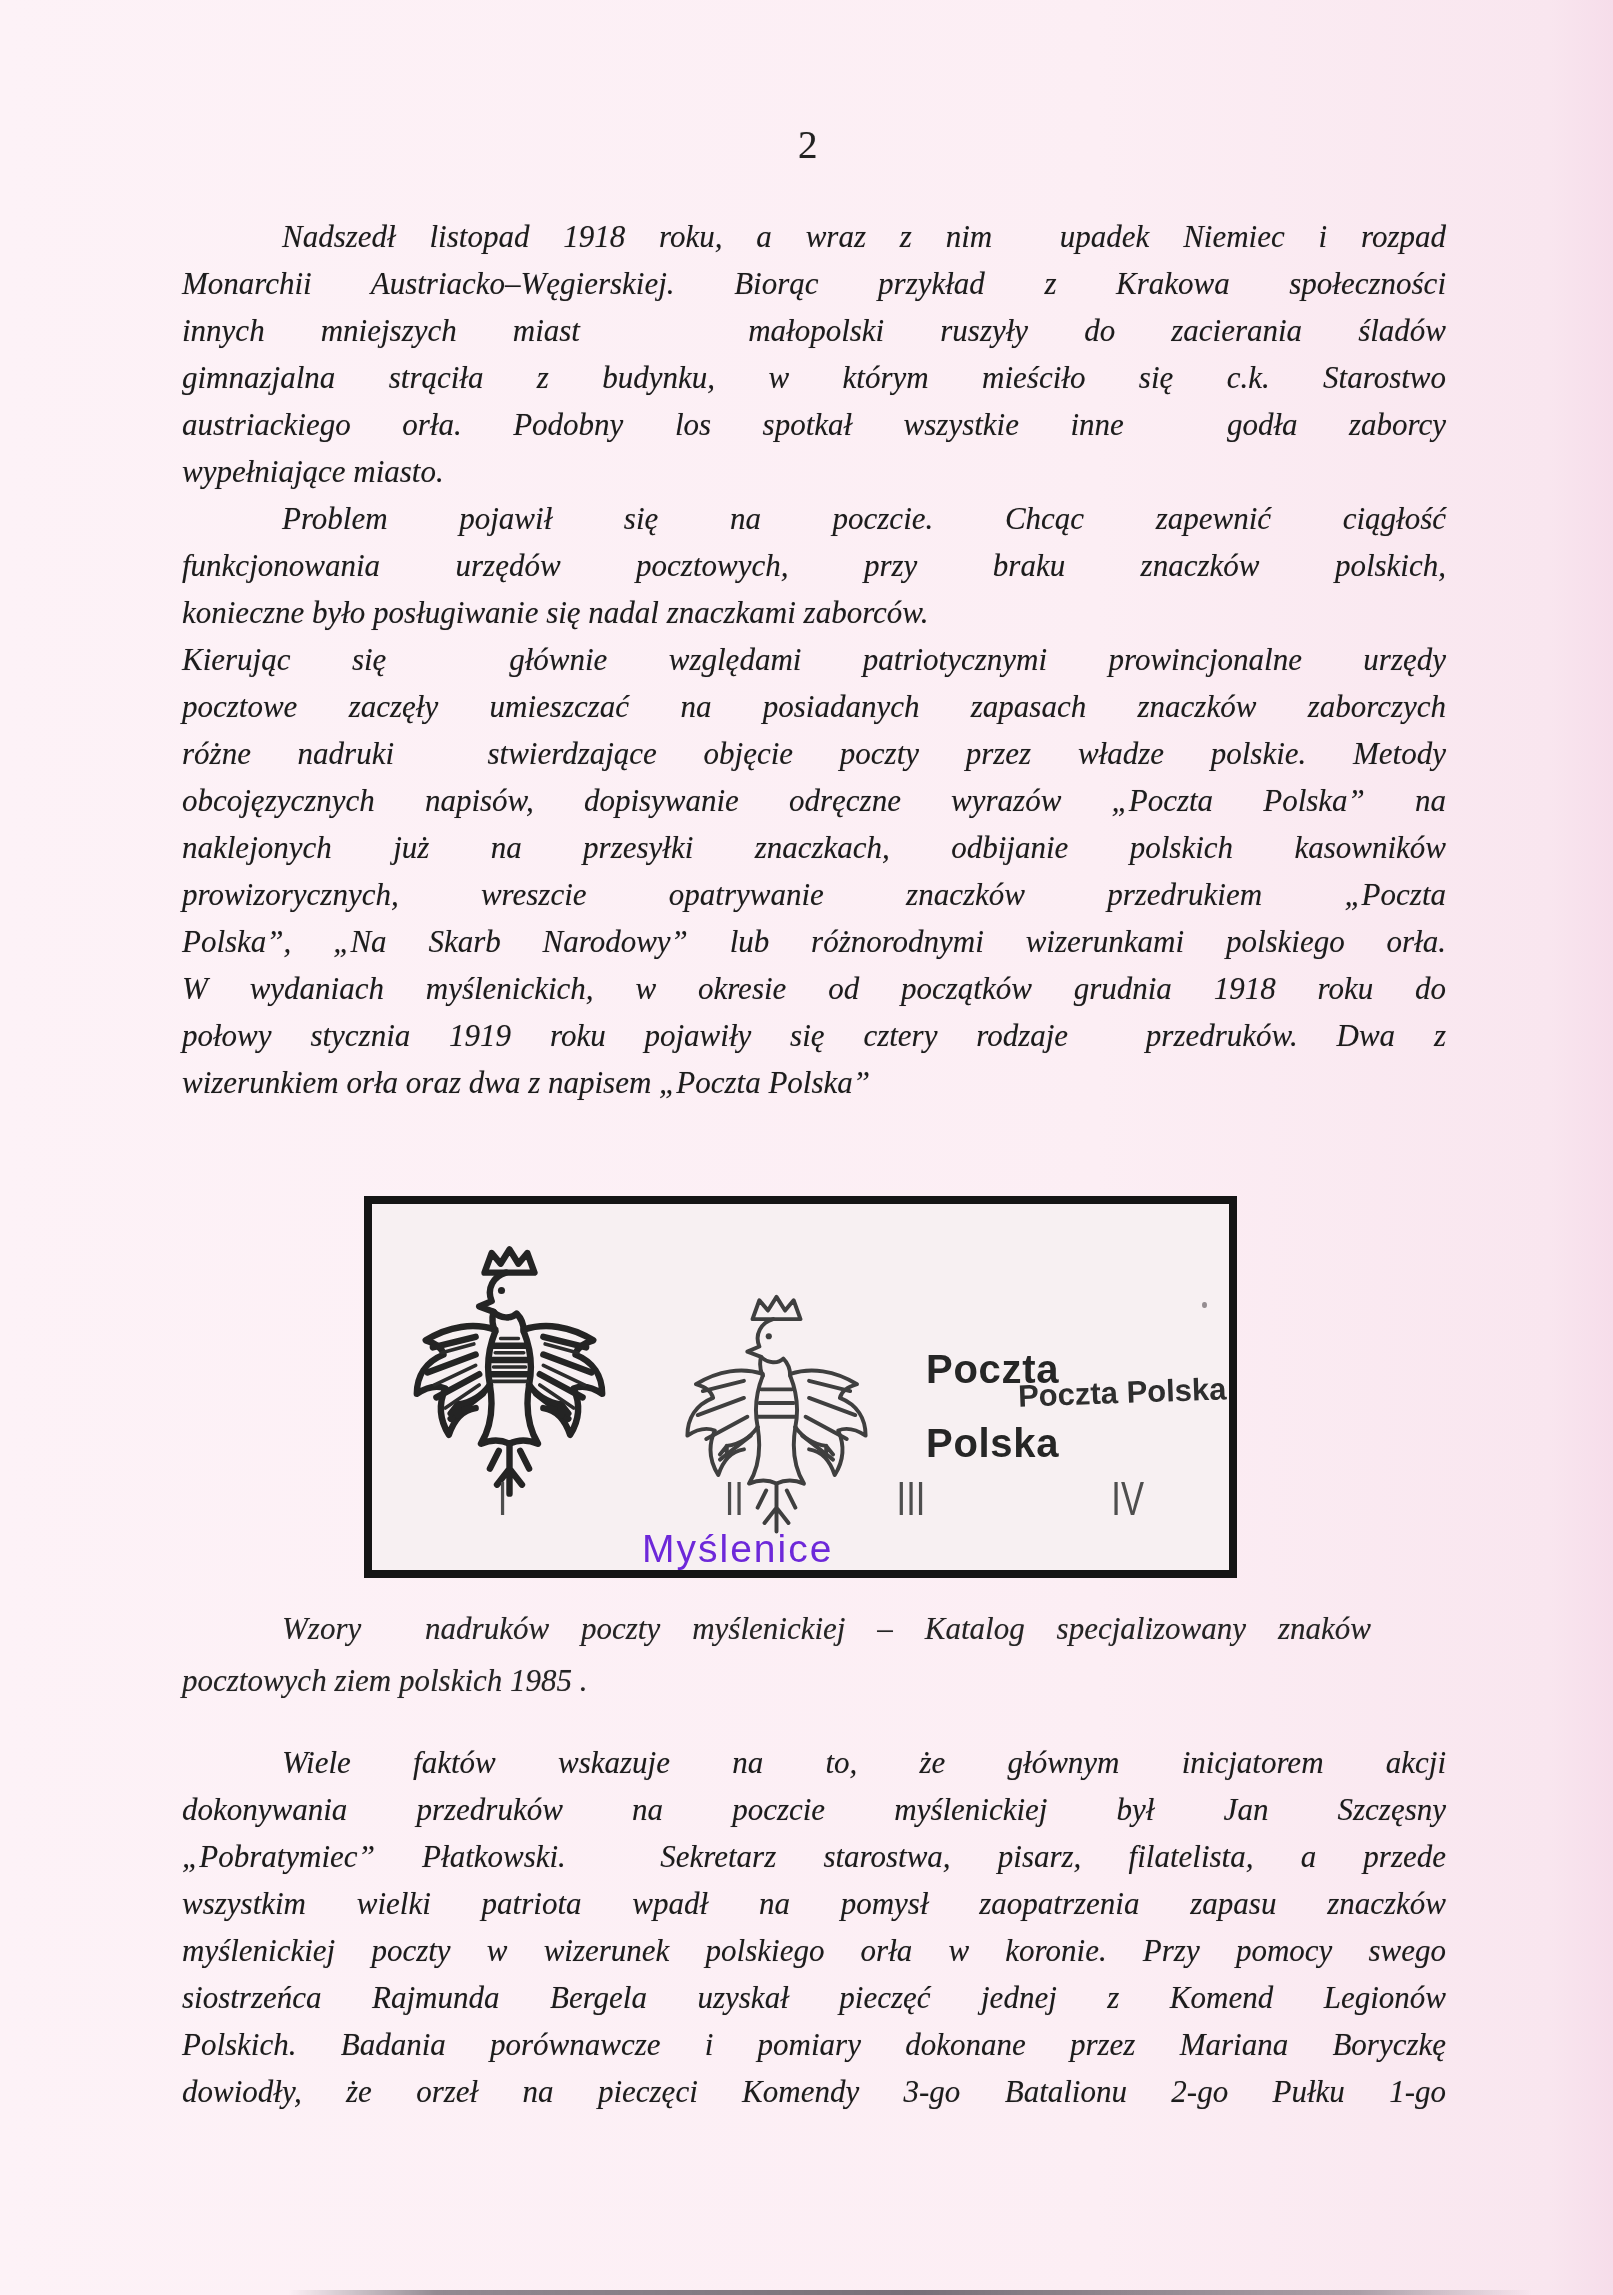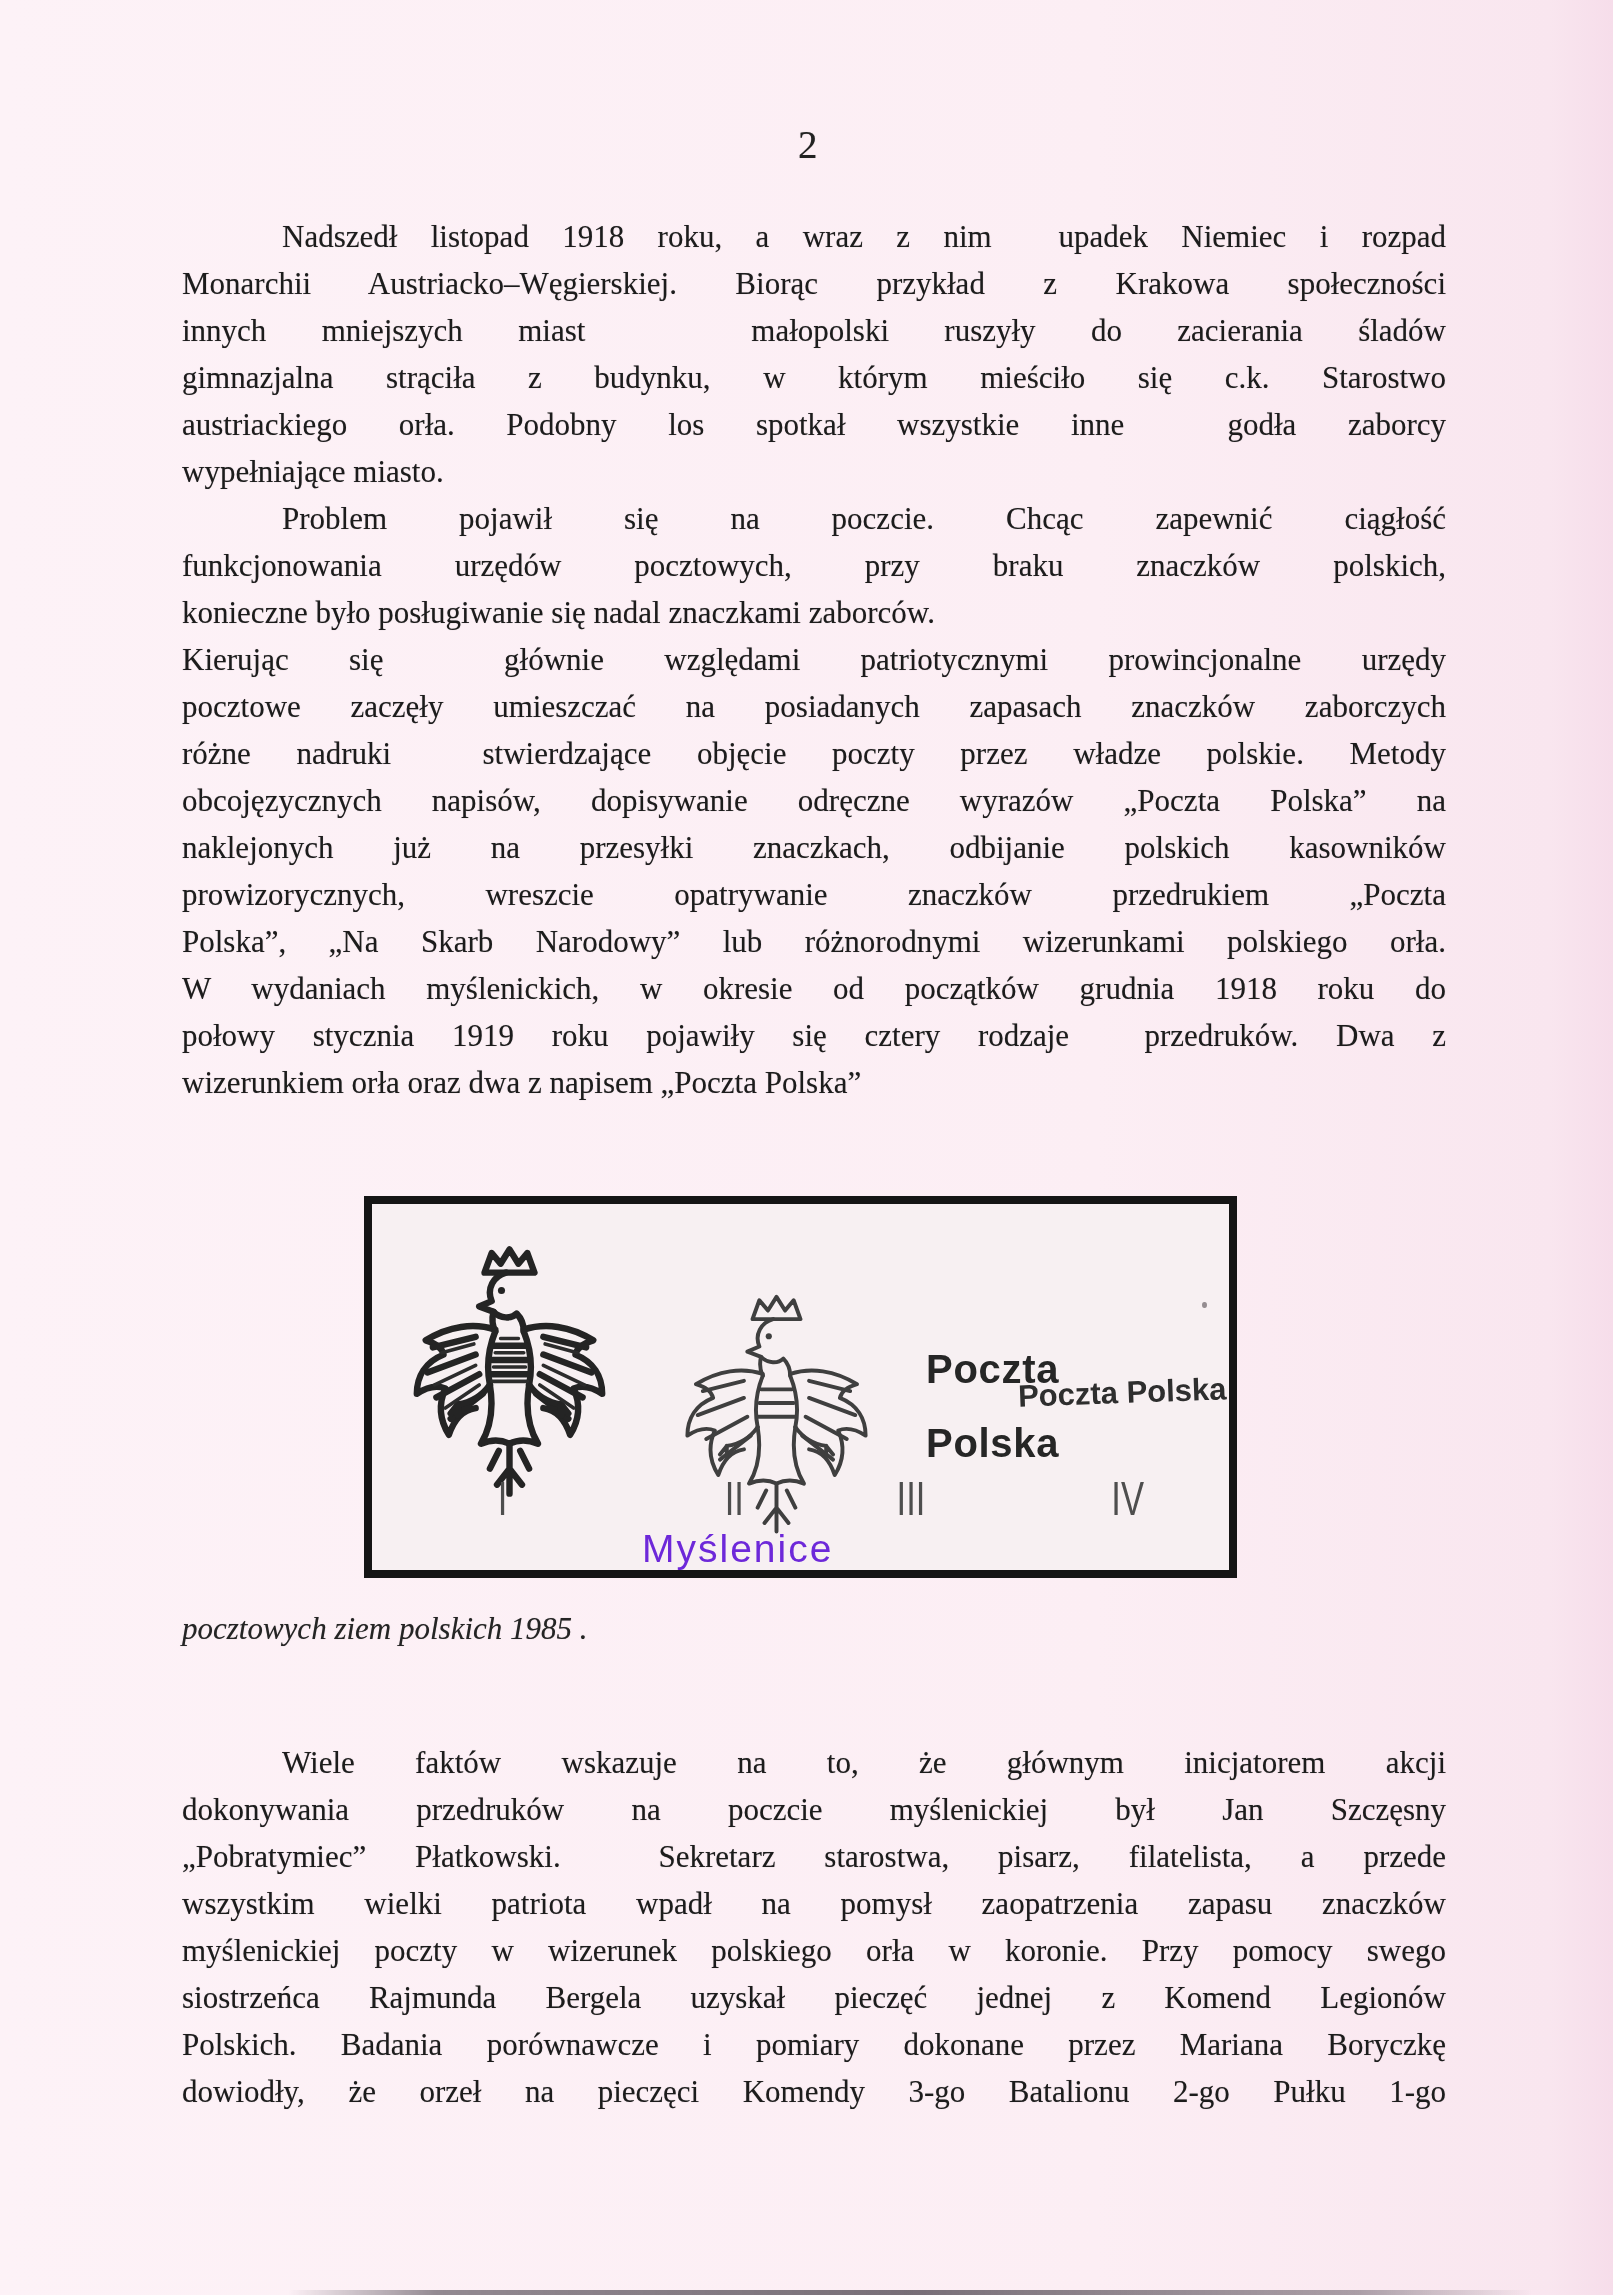--- a/index.html
+++ b/index.html
@@ -10,21 +10,21 @@
     background:linear-gradient(90deg,#fdf2f7 0%,#fceef4 68%,#f9e6ef 96%,#f6ddea 100%);
     overflow:hidden;
     font-family:"Liberation Serif", serif;
     color:#1c1c1c;
   }
   .page-number {
     position:absolute; left:798px; top:122px;
     font-size:39px; color:#222;
     text-shadow:0 0 0.7px rgba(30,30,30,.4);
   }
-  .textcol { position:absolute; left:182px; width:1264px; font-size:31px; line-height:47px; }
+  .textcol { position:absolute; left:182px; width:1264px; font-size:31px; line-height:47px;font-style:italic; }
   .body-text { top:213px; }
   .closing-text { top:1739px; }
   .line {
     text-align:justify; text-align-last:justify;
     text-shadow:0 0 0.8px rgba(25,25,25,.38);
   }
   .line.last { text-align-last:left; }
   .caption {
     position:absolute; left:182px; top:1603px; width:1189px;
     font-size:31px; line-height:52px; font-style:italic; color:#242424;
@@ -166,20 +166,21 @@
       <div class="numeral n3">III</div>
       <div class="numeral n4">IV</div>
 
       <div class="location">Myślenice</div>
 
       <div class="speck"></div>
     </div>
   </div>
 
   <div class="caption">
+      <div class="line" style="text-indent: 100px;">Wzory &nbsp;nadruków poczty myślenickiej – Katalog specjalizowany znaków</div>
       <div class="line last">pocztowych ziem polskich 1985 .</div>
     </div>
 
   <div class="textcol closing-text">
     <div class="para">
         <div class="line" style="text-indent: 100px;">Wiele faktów wskazuje na to, że głównym inicjatorem akcji</div>
         <div class="line">dokonywania przedruków na poczcie myślenickiej był Jan Szczęsny</div>
         <div class="line">„Pobratymiec” Płatkowski. &nbsp;Sekretarz starostwa, pisarz, filatelista, a przede</div>
         <div class="line">wszystkim wielki patriota wpadł na pomysł zaopatrzenia zapasu znaczków</div>
         <div class="line">myślenickiej poczty w wizerunek polskiego orła w koronie. Przy pomocy swego</div>

